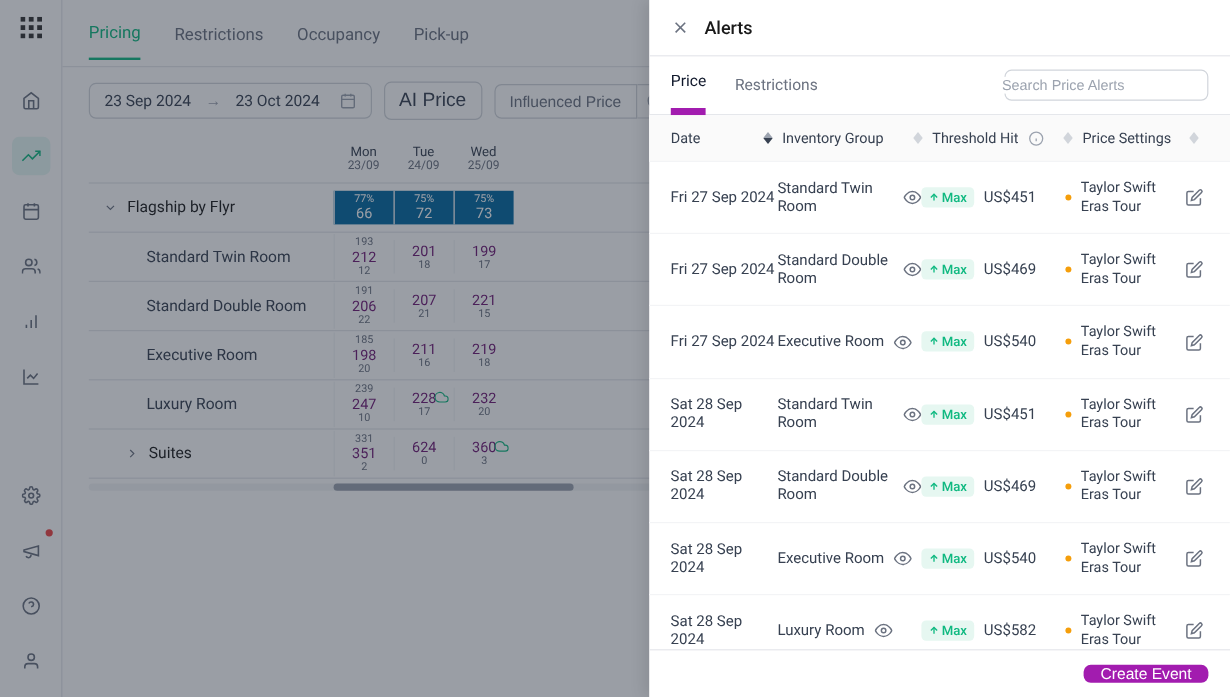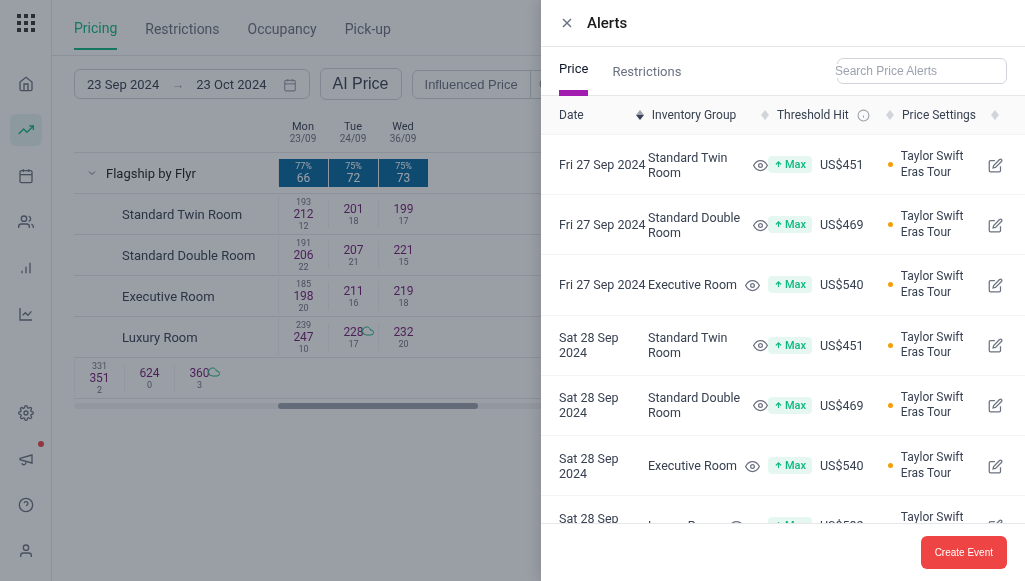--- a/index.html
+++ b/index.html
@@ -83,21 +83,21 @@
     .td-date { width: 115px; }
     .td-inv { width: 155px; display: flex; align-items: center; gap: 8px; }
     .td-thr { width: 155px; display: flex; align-items: center; gap: 8px; }
     .td-price { width: 130px; display: flex; align-items: center; gap: 8px; font-size: 12px; line-height: 1.3; }
     .td-edit { width: 24px; color: #6b7280; cursor: pointer; }
     .eye-icon { color: #6b7280; }
     .max-chip { background: #e6f7f1; color: #10b981; padding: 2px 6px; border-radius: 4px; font-size: 11px; font-weight: 500; display: inline-flex; align-items: center; gap: 2px; }
     .price-dot { width: 5px; height: 5px; border-radius: 50%; background: #f59e0b; flex-shrink: 0; }
 
     .panel-footer { padding: 12px 18px; border-top: 1px solid #e5e7eb; display: flex; justify-content: flex-end; }
-    .create-btn { background: #ef4444; color: #fff; border: none; border-radius: 6px; padding: 11px 14px; font-size: 10px; cursor: pointer; }
+    .create-btn { background: #a21caf; color: #fff; border: none; border-radius: 6px; padding: 0 14px; font-size: 13px; cursor: pointer; }
 
     svg { display: inline-block; vertical-align: middle; }
   </style>
 </head>
 <body>
 
 <div class="sidebar">
   <div class="apps-icon">
     <svg width="18" height="18" viewBox="0 0 18 18">
         <rect x="0" y="0" width="4" height="4" fill="currentColor"></rect>
@@ -222,21 +222,21 @@
       <div class="day-col">
           <div class="dow">Mon</div>
           <div class="dd">23/09</div>
         </div>
       <div class="day-col">
           <div class="dow">Tue</div>
           <div class="dd">24/09</div>
         </div>
       <div class="day-col">
           <div class="dow">Wed</div>
-          <div class="dd">36/09</div>
+          <div class="dd">25/09</div>
         </div>
     </div>
 
     <div id="grid-rows">
         <div class="grid-row group-row">
           <div class="row-label-col">
             <svg width="12" height="12" viewBox="0 0 24 24" fill="none" stroke="#6b7280" stroke-width="2">
               <polyline points="6 9 12 15 18 9"></polyline>
             </svg>
             <span>Flagship by Flyr</span>
@@ -315,20 +315,26 @@
               </svg></span>
             <div class="midv">228</div>
             <div class="botv">17</div>
           </div>
           <div class="cell">
             <div class="midv">232</div>
             <div class="botv">20</div>
           </div>
         </div>
         <div class="grid-row suites-row">
+          <div class="row-label-col">
+            <svg width="12" height="12" viewBox="0 0 24 24" fill="none" stroke="#6b7280" stroke-width="2">
+              <polyline points="9 18 15 12 9 6"></polyline>
+            </svg>
+            <span>Suites</span>
+          </div>
           <div class="cell">
             <div class="topv">331</div>
             <div class="midv">351</div>
             <div class="botv">2</div>
           </div>
           <div class="cell">
             <div class="midv">624</div>
             <div class="botv">0</div>
           </div>
           <div class="cell">

